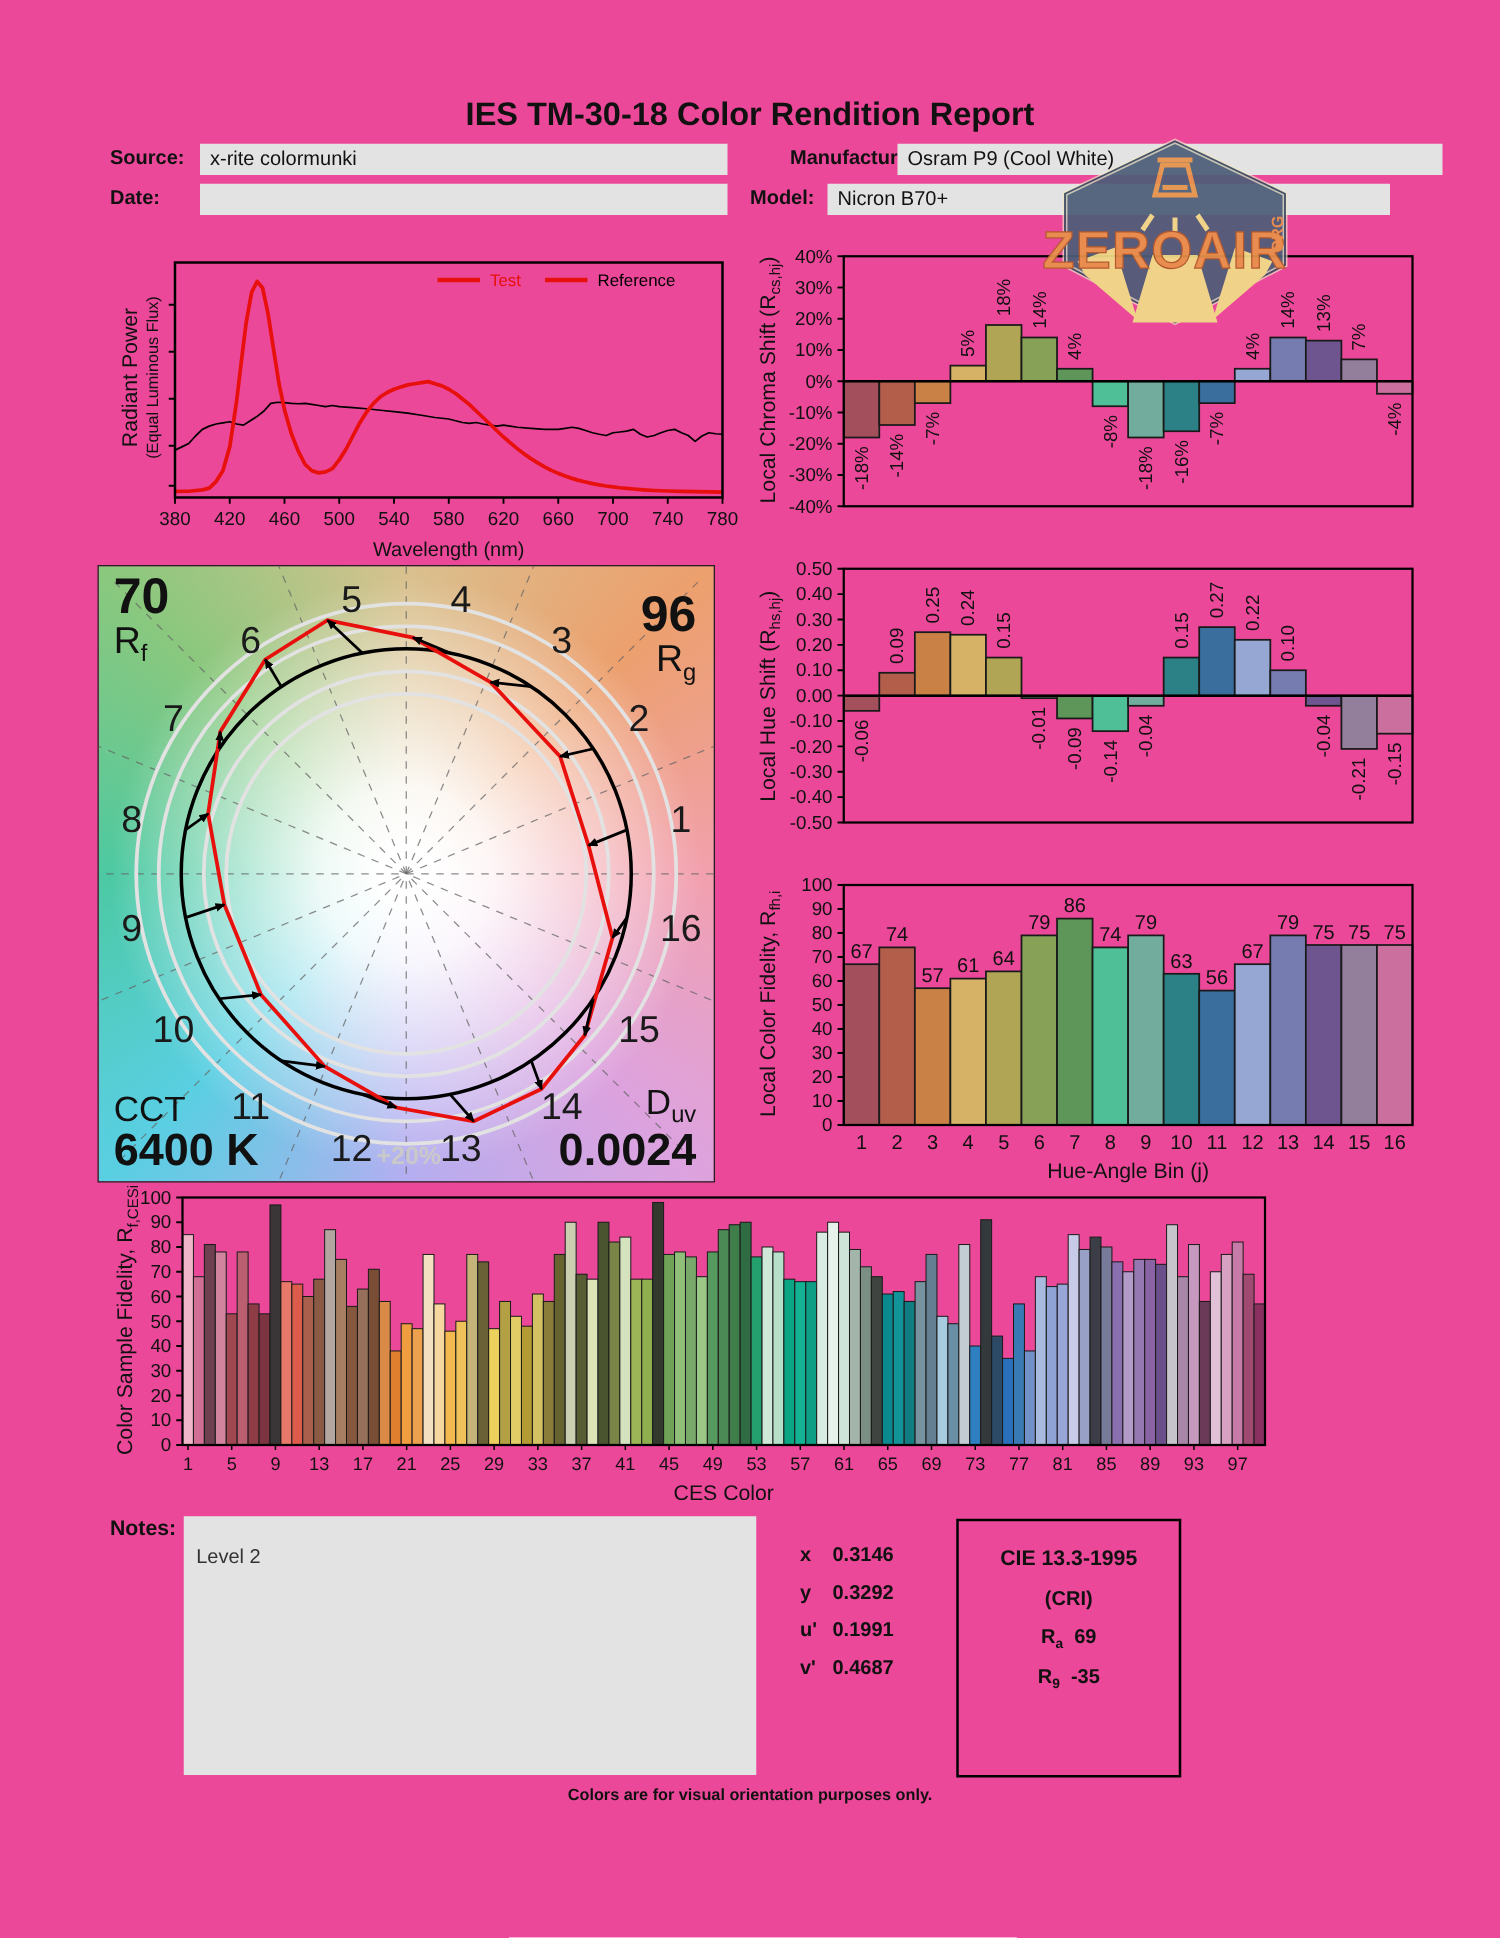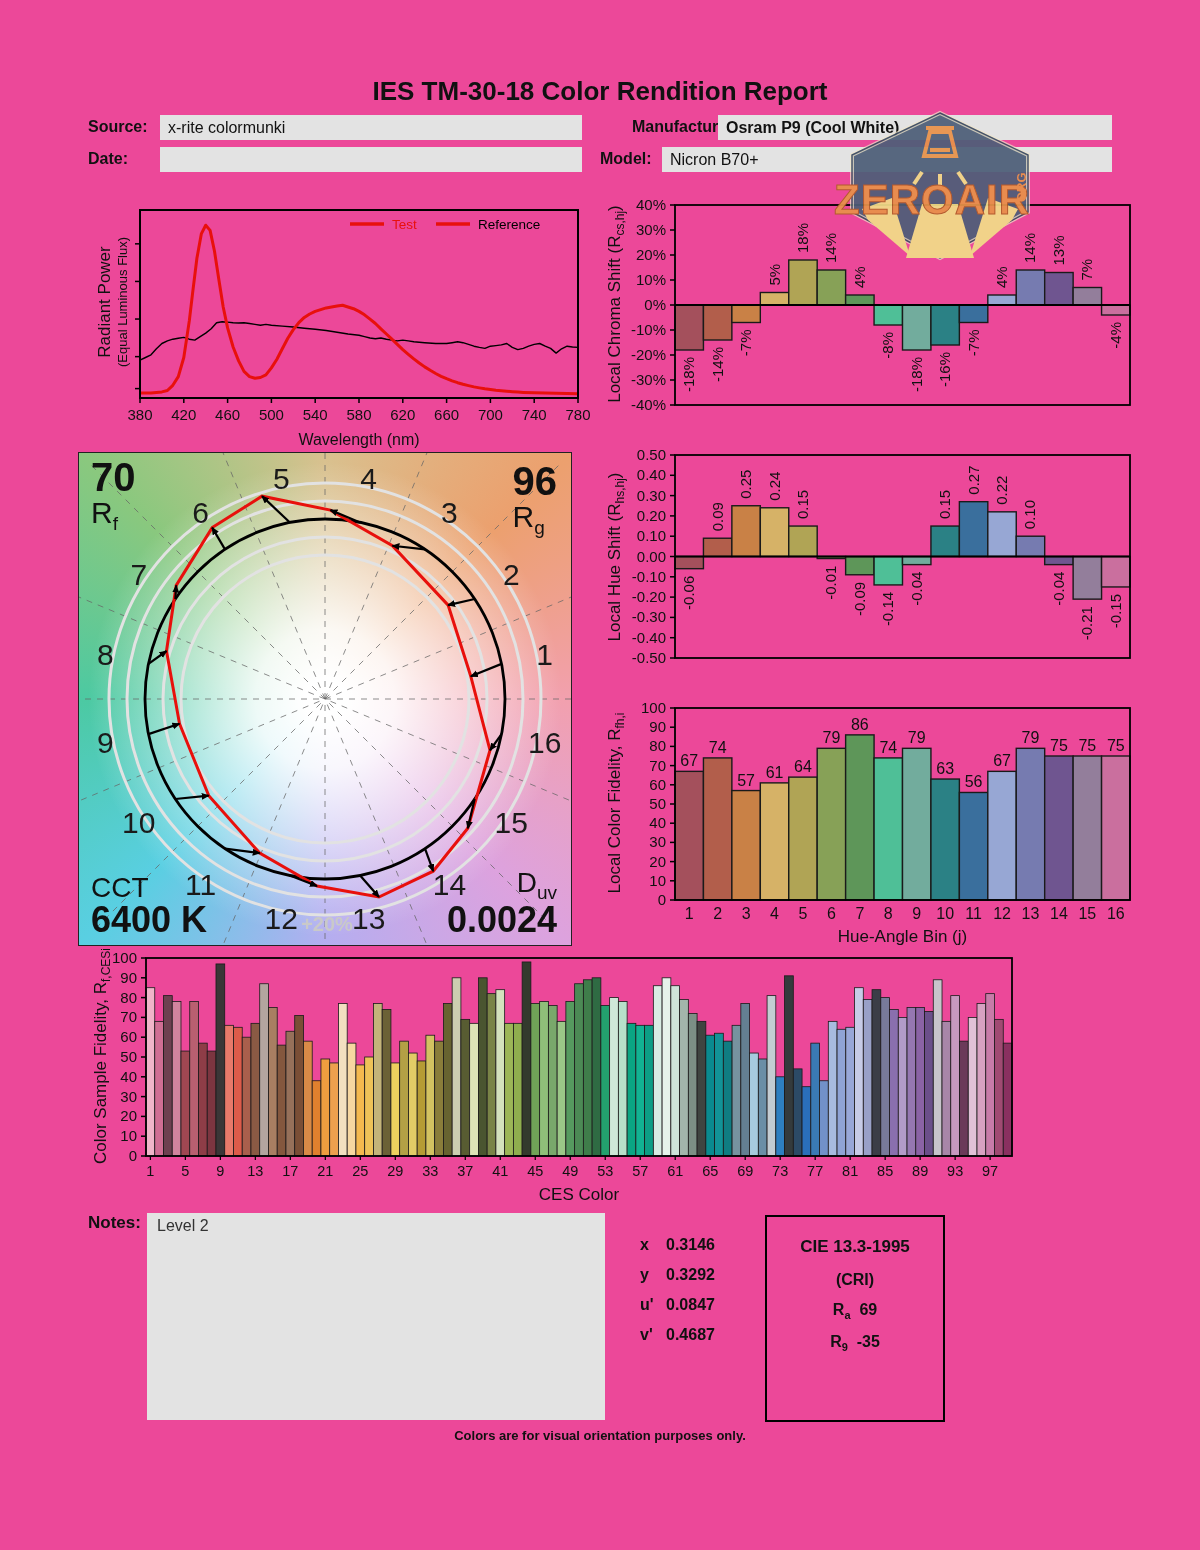--- a/index.html
+++ b/index.html
@@ -20,21 +20,21 @@
           #b4aef0 180deg, #59cfe2 225deg, #4cc9a2 270deg, #8ac87e 315deg, #d9c18f 360deg);}
   #cvg svg{position:absolute;left:0;top:0;}
   .cvg-corner{position:absolute;line-height:1.02;}
   .cvg-big{font-size:40px;font-weight:bold;}
   .cvg-mid{font-size:30px;}
   .cvg-mid sub, .cvg-small sub{font-size:19px;}
   .cvg-small{font-size:28px;}
   .cvg-val{font-size:36px;font-weight:bold;}
   
   .noteslabel{position:absolute;left:88px;top:1213px;font-size:17px;font-weight:bold;}
-  .notesbox{position:absolute;left:147px;top:1213px;width:458px;height:207px;background:#e3e3e3;font-size:16px;color:#333;padding:4px 10px;box-sizing:border-box;}
+  .notesbox{position:absolute;left:147px;top:1213px;width:458px;height:207px;background:#e3e3e3;font-size:16px;color:#333;padding:24px 10px;box-sizing:border-box;}
   .chroma-rows{position:absolute;left:640px;top:1234px;font-size:16px;font-weight:bold;}
   .chroma-row{height:30px;line-height:22px;}
   .chroma-row .lab{display:inline-block;width:26px;}
   .ciebox{position:absolute;left:765px;top:1215px;width:176px;height:203px;border:2px solid #000;text-align:center;font-weight:bold;}
   .ciebox .l1{font-size:17px;margin-top:20px;}
   .ciebox .l2{font-size:16px;margin-top:14px;}
   .ciebox .l3{font-size:16px;margin-top:12px;}
   .ciebox sub{font-size:11px;}
   .footer{position:absolute;left:0;top:1428px;width:100%;text-align:center;font-size:13px;font-weight:bold;}
   #logo{position:absolute;left:818px;top:110px;width:244px;height:152px;opacity:.93;z-index:50;}
@@ -42,21 +42,21 @@
 </head>
 <body>
 
 <div class="page">
 
   <div class="title">IES TM-30-18 Color Rendition Report</div>
 
   <div class="metalabel" style="left:88px;top:118px;">Source:</div>
   <div class="metafield" style="left:160px;top:115px;width:422px;">x-rite colormunki</div>
   <div class="metalabel" style="left:600px;top:118px;margin-left:32px;">Manufacturer:</div>
-  <div class="metafield" style="left:718px;top:115px;width:394px;font-weight:bold;">Osram P9 (Cool White)</div>
+  <div class="metafield" style="left:718px;top:115px;width:436px;">Osram P9 (Cool White)</div>
   <div class="metalabel" style="left:88px;top:150px;">Date:</div>
   <div class="metafield" style="left:160px;top:147px;width:422px;"></div>
   <div class="metalabel" style="left:600px;top:150px;">Model:</div>
   <div class="metafield" style="left:662px;top:147px;width:450px;">Nicron B70+</div>
 
   <div class="vlabel" style="left:112px;top:302px;">
     <div>Radiant Power</div>
     <div class="small">(Equal Luminous Flux)</div>
   </div>
   <svg id="spd-svg" class="chart-svg" style="left:85px;top:200px;" width="510" height="250">
@@ -341,21 +341,21 @@
         <text x="289.7002321316127" y="475.6959028103236" text-anchor="middle" font-size="30" fill="#1a1a1a">13</text>
         <text x="370.4477321963908" y="442.2491931557702" text-anchor="middle" font-size="30" fill="#1a1a1a">14</text>
         <text x="432.2491931557702" y="380.4477321963909" text-anchor="middle" font-size="30" fill="#1a1a1a">15</text>
         <text x="465.69590281032356" y="299.70023213161284" text-anchor="middle" font-size="30" fill="#1a1a1a">16</text>
         <text x="248" y="478" text-anchor="middle" font-size="20" fill="#c9c9c9" font-weight="bold">+20%</text>
       </svg>
     <div class="cvg-corner" style="left:12px;top:4px;">
       <div class="cvg-big">70</div>
       <div class="cvg-mid"><span>R</span><sub>f</sub></div>
     </div>
-    <div class="cvg-corner" style="right:14px;top:8px;margin-left:32px;">
+    <div class="cvg-corner" style="right:14px;top:19px;text-align:right;margin-left:32px;">
       <div class="cvg-big">96</div>
       <div class="cvg-mid"><span>R</span><sub>g</sub></div>
     </div>
     <div class="cvg-corner" style="left:12px;bottom:6px;">
       <div class="cvg-small">CCT</div>
       <div class="cvg-val">6400 K</div>
     </div>
     <div class="cvg-corner" style="right:14px;bottom:6px;text-align:right;">
       <div class="cvg-small"><span>D</span><sub>uv</sub></div>
       <div class="cvg-val">0.0024</div>
@@ -538,21 +538,21 @@
       <text x="895.1313131313132" y="226" font-size="14.5" fill="#111" text-anchor="middle">97</text>
       <text x="484" y="250" font-size="17" fill="#111" text-anchor="middle">CES Color</text>
     </svg>
 
   <div class="noteslabel">Notes:</div>
   <div class="notesbox">Level 2</div>
 
   <div class="chroma-rows">
     <div class="chroma-row"><span class="lab">x</span><span>0.3146</span></div>
     <div class="chroma-row"><span class="lab">y</span><span>0.3292</span></div>
-    <div class="chroma-row"><span class="lab">u'</span><span>0.0847</span></div>
+    <div class="chroma-row"><span class="lab">u'</span><span>0.1991</span></div>
     <div class="chroma-row"><span class="lab">v'</span><span>0.4687</span></div>
   </div>
 
   <div class="ciebox">
     <div class="l1">CIE 13.3-1995</div>
     <div class="l2">(CRI)</div>
     <div class="l3"><span>R</span><sub>a</sub>&nbsp;&nbsp;<span>69</span></div>
     <div class="l3"><span>R</span><sub>9</sub>&nbsp;&nbsp;<span>-35</span></div>
   </div>
 

